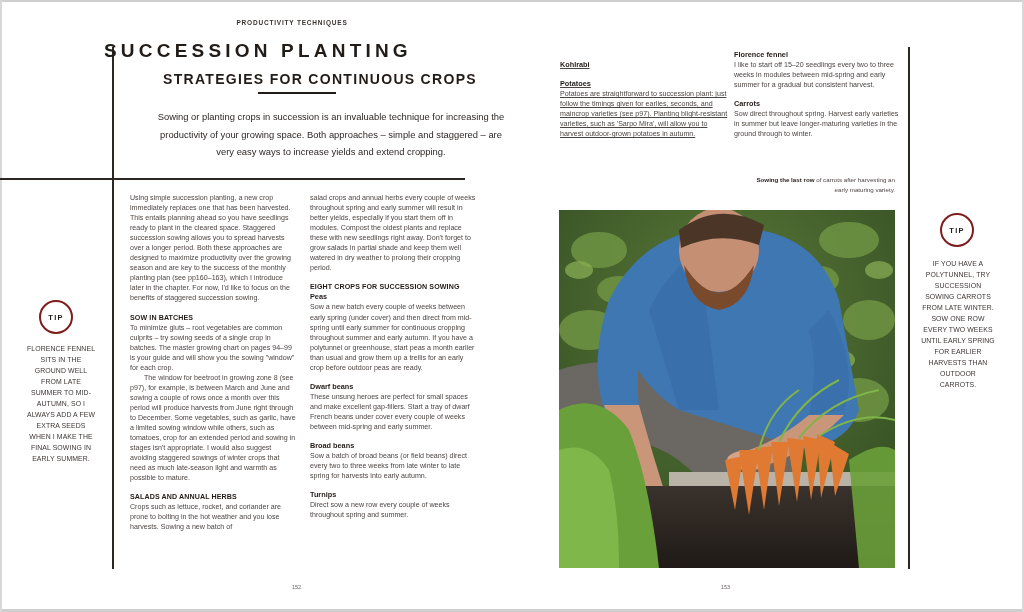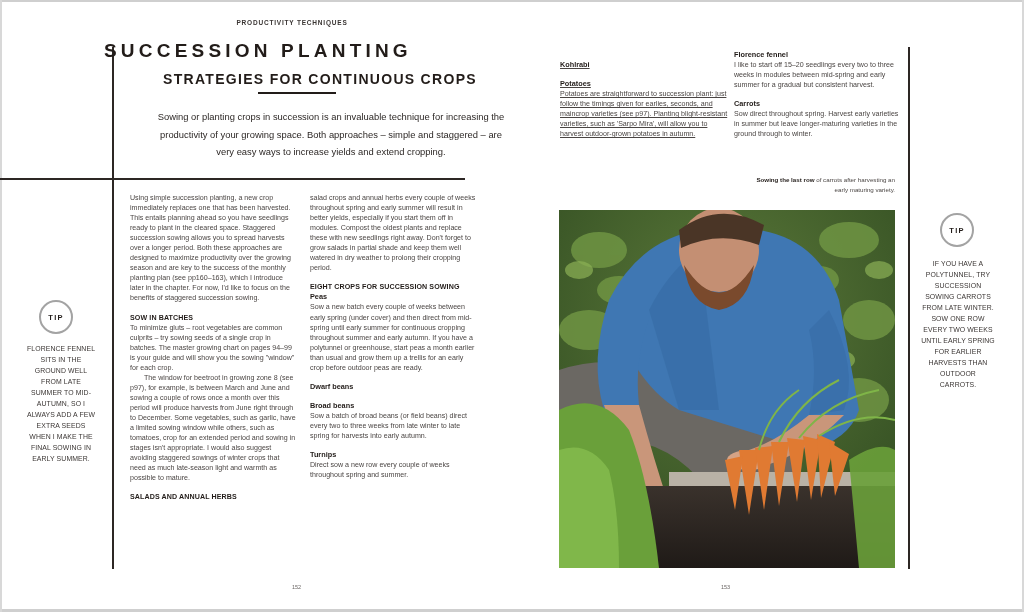--- a/index.html
+++ b/index.html
@@ -23,21 +23,21 @@
   .intro { position: absolute; left: 135px; top: 108px; width: 360px; text-align: center;
            font-size: 9.4px; line-height: 17.6px; color: #2d2826; margin-left: 16px; }
 
   .col { position: absolute; font-size: 7.1px; line-height: 10.05px; color: #4a4543; }
   .col p { margin: 0; }
   .col .indent { text-indent: 14px; }
   .col h3 { font-size: 7.1px; line-height: 10.05px; font-weight: bold; color: #221c19; letter-spacing: 0.1px; }
   .col h4 { font-size: 7.3px; line-height: 10.05px; font-weight: bold; color: #221c19; }
   .gap { height: 9px; }
 
-  .tip-circle { position: absolute; width: 34px; height: 34px; border: 2px solid #a3a3a3; border-radius: 50%;
+  .tip-circle { position: absolute; width: 34px; height: 34px; border: 2px solid #7f1d1d; border-radius: 50%;
                 display: flex; align-items: center; justify-content: center;
                 font-size: 7.5px; font-weight: bold; letter-spacing: 1.2px; color: #221c19; }
   .tip-text { position: absolute; text-align: center; font-size: 6.9px; line-height: 11px; color: #3a3533; letter-spacing: 0.1px; }
 
   .caption { position: absolute; left: 750px; top: 175px; width: 145px; text-align: right; font-size: 6.2px; line-height: 9.5px; color: #4a4543; }
   .caption b { color: #221c19; }
 
   .folio { position: absolute; top: 584px; font-size: 5.5px; color: #6a6563; }
 
   .photo { position: absolute; left: 559px; top: 210px; width: 336px; height: 358px; overflow: hidden; background: #3d5a2a; }
@@ -61,30 +61,32 @@
   <p class="intro">Sowing or planting crops in succession is an invaluable technique for increasing the productivity of your growing space. Both approaches – simple and staggered – are very easy ways to increase yields and extend cropping.</p>
 
   <div class="col" style="left:130px; top:193px; width:166px;">
     <p>Using simple succession planting, a new crop immediately replaces one that has been harvested. This entails planning ahead so you have seedlings ready to plant in the cleared space. Staggered succession sowing allows you to spread harvests over a longer period. Both these approaches are designed to maximize productivity over the growing season and are key to the success of the monthly planting plan (see pp160–163), which I introduce later in the chapter. For now, I'd like to focus on the benefits of staggered succession sowing.</p>
     <div class="gap"></div>
     <h3>SOW IN BATCHES</h3>
     <p>To minimize gluts – root vegetables are common culprits – try sowing seeds of a single crop in batches. The master growing chart on pages 94–99 is your guide and will show you the sowing "window" for each crop.</p>
     <p class="indent">The window for beetroot in growing zone 8 (see p97), for example, is between March and June and sowing a couple of rows once a month over this period will produce harvests from June right through to December. Some vegetables, such as garlic, have a limited sowing window while others, such as tomatoes, crop for an extended period and sowing in stages isn't appropriate. I would also suggest avoiding staggered sowings of winter crops that need as much late-season light and warmth as possible to mature.</p>
     <div class="gap"></div>
     <h3>SALADS AND ANNUAL HERBS</h3>
+    <p>Crops such as lettuce, rocket, and coriander are prone to bolting in the hot weather and you lose harvests. Sowing a new batch of</p>
   </div>
 
   <div class="col" style="left:310px; top:193px; width:166px;">
     <p>salad crops and annual herbs every couple of weeks throughout spring and early summer will result in better yields, especially if you start them off in modules. Compost the oldest plants and replace these with new seedlings right away. Don't forget to grow salads in partial shade and keep them well watered in dry weather to prolong their cropping period.</p>
     <div class="gap"></div>
     <h3>EIGHT CROPS FOR SUCCESSION SOWING</h3>
     <h4>Peas</h4>
     <p>Sow a new batch every couple of weeks between early spring (under cover) and then direct from mid-spring until early summer for continuous cropping throughout summer and early autumn. If you have a polytunnel or greenhouse, start peas a month earlier than usual and grow them up a trellis for an early crop before outdoor peas are ready.</p>
     <div class="gap"></div>
     <h4>Dwarf beans</h4>
+    <p>These unsung heroes are perfect for small spaces and make excellent gap-fillers. Start a tray of dwarf French beans under cover every couple of weeks between mid-spring and early summer.</p>
     <div class="gap"></div>
     <h4>Broad beans</h4>
     <p>Sow a batch of broad beans (or field beans) direct every two to three weeks from late winter to late spring for harvests into early autumn.</p>
     <div class="gap"></div>
     <h4>Turnips</h4>
     <p>Direct sow a new row every couple of weeks throughout spring and summer.</p>
   </div>
 
   <div class="tip-circle" style="left:39px; top:300px;">TIP</div>
   <p class="tip-text" style="left:25px; top:343px; width:72px;">FLORENCE FENNEL SITS IN THE GROUND WELL FROM LATE SUMMER TO MID-AUTUMN, SO I ALWAYS ADD A FEW EXTRA SEEDS WHEN I MAKE THE FINAL SOWING IN EARLY SUMMER.</p>

